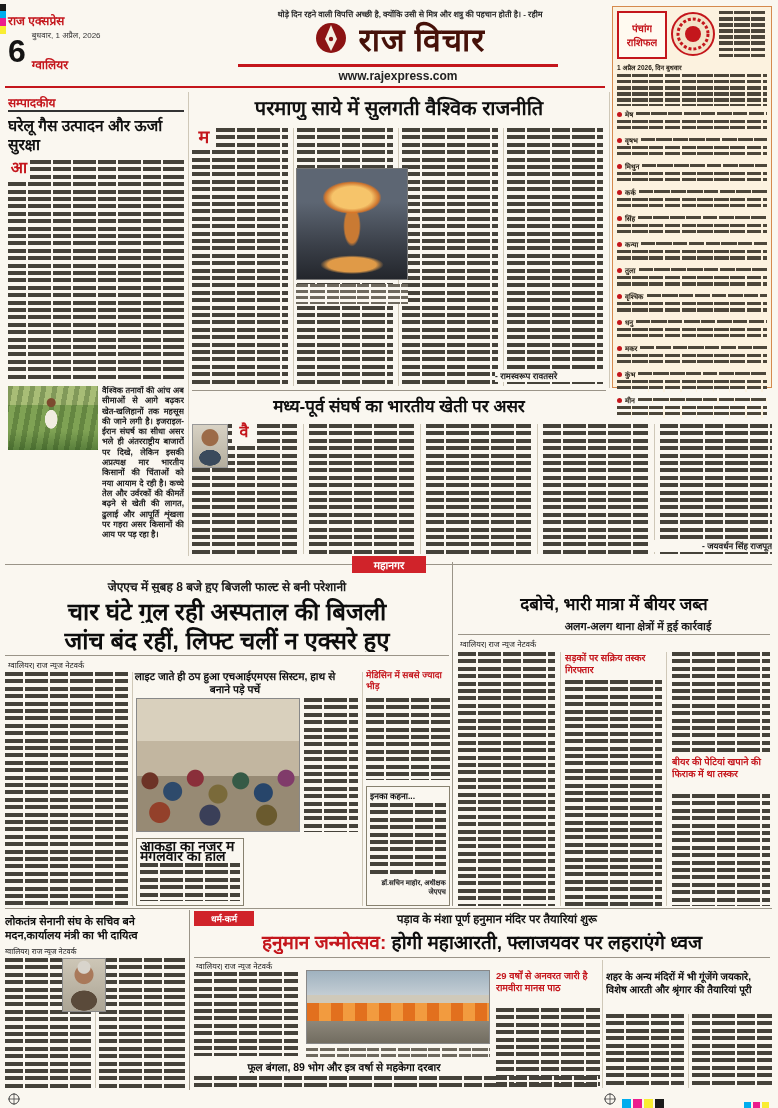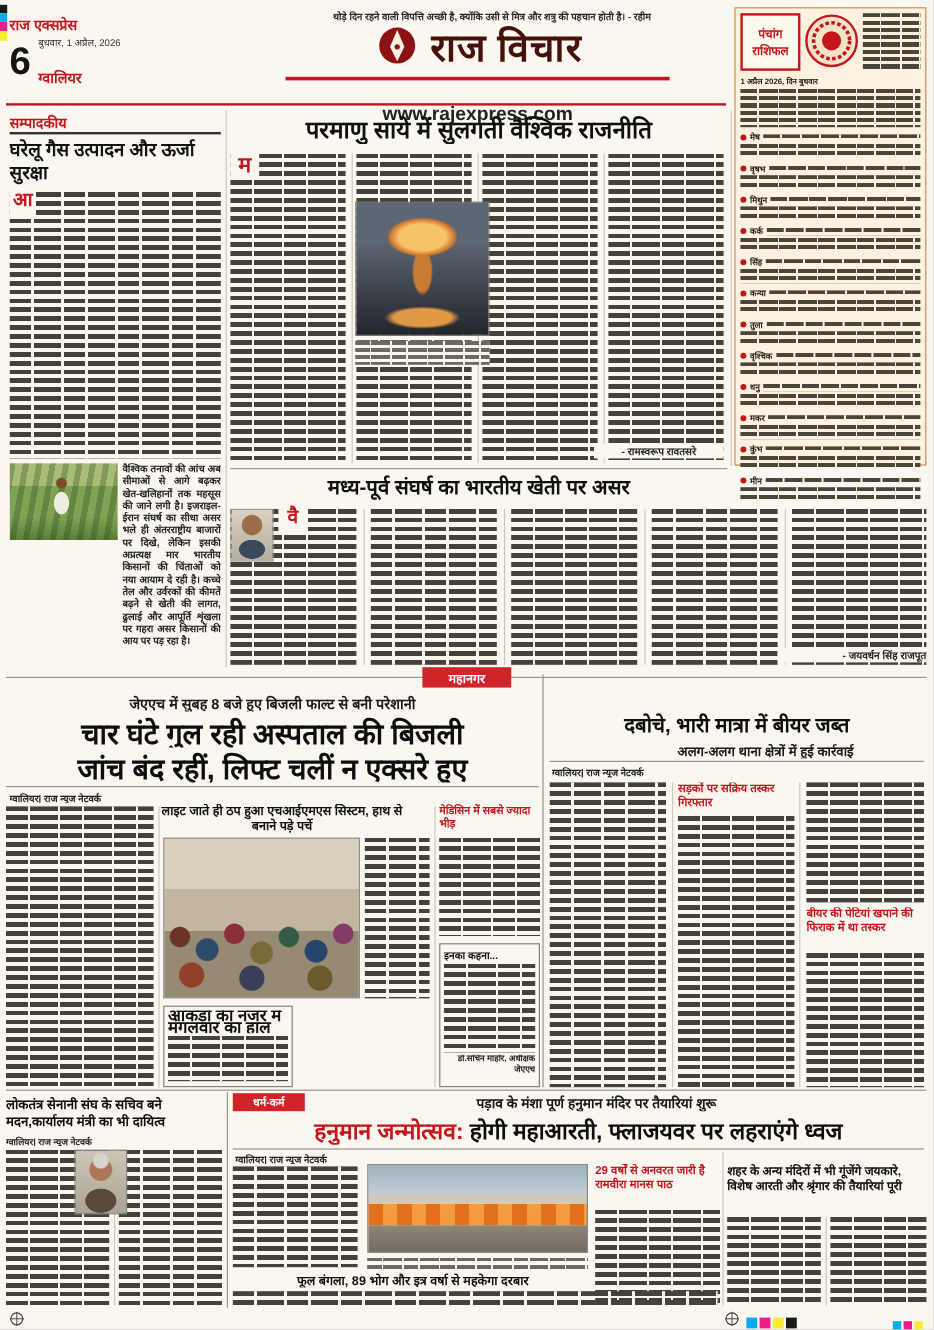--- a/index.html
+++ b/index.html
@@ -19,21 +19,21 @@
     repeating-linear-gradient(to right, rgba(252,242,223,0) 0 14px, #fcf2df 14px 15.5px, rgba(252,242,223,0) 15.5px 31px, #fcf2df 31px 32.5px),
     repeating-linear-gradient(to bottom,#4c463a 0 3.4px, transparent 3.4px 6.1px);}
   .sim.l{background-image:
     repeating-linear-gradient(to right, rgba(250,247,240,0) 0 12px, #faf7f0 12px 13.5px, rgba(250,247,240,0) 13.5px 29px, #faf7f0 29px 30.5px),
     repeating-linear-gradient(to bottom,#6e695e 0 3.2px, transparent 3.2px 6px);}
   .hr{position:absolute;height:1px;background:#9a9488}
   .vr{position:absolute;width:1px;background:#cfc8b8}
   .badge{background:#d0232a;color:#fff;font-weight:bold;display:flex;align-items:center;justify-content:center}
   .nbox{border:1px solid #87816f;background:#faf7f0;padding:3px}
   .dc{position:absolute;background:#faf7f0;color:#c4161c;font-weight:bold;text-align:center;line-height:1}
-  .byl{font-size:8px;font-weight:bold;color:#222}
+  .byl{font-size:8px;font-weight:normal;color:#222}
   .serif{font-family:"Liberation Serif","DejaVu Serif",serif}
   
   .ph{position:absolute;overflow:hidden}
   .ph-farmer{background-image:
     radial-gradient(circle at 48% 26%, #7c4a2e 0 4px, transparent 5px),
     radial-gradient(ellipse 10px 15px at 48% 52%, #f1ece0 0 60%, transparent 65%),
     repeating-linear-gradient(100deg, rgba(30,60,15,.28) 0 5px, transparent 5px 11px),
     linear-gradient(180deg,#a8bd76 0 30%, #7fa254 30% 70%, #597f3c 100%);}
   .ph-nuke{background-image:
     radial-gradient(ellipse 36px 20px at 50% 26%, #f6c46a 0 55%, rgba(216,118,40,.92) 75%, transparent 82%),
@@ -99,21 +99,21 @@
   <div class="abs" style="left:238px;top:14px;width:320px;height:66px">
     <div style="display:flex;align-items:center;justify-content:center;gap:8px;height:48px">
       <svg width="40" height="40" viewBox="0 0 40 40">
         <circle cx="20" cy="20" r="15" fill="#8c1313"></circle>
         <path d="M20 7 L26 21 L20 33 L14 21 Z" fill="#f5efe2"></path>
         <circle cx="20" cy="21" r="2.2" fill="#8c1313"></circle>
       </svg>
       <div class="serif b clip" style="font-size:32px;color:#461109;letter-spacing:1px;white-space:nowrap">राज विचार</div>
     </div>
     <div style="height:2.5px;background:#c4161c;margin-top:2px"></div>
-    <div class="ctr b" style="font-size:16px;color:#222;margin-top:20px">www.rajexpress.com</div>
+    <div class="ctr b" style="font-size:12px;color:#222;margin-top:2px">www.rajexpress.com</div>
   </div>
 
   <div class="abs" style="left:5px;top:86px;width:600px;height:2px;background:#c4161c"></div>
 
   <div class="abs" style="left:612px;top:6px;width:160px;height:382px;border:1px solid #d58a4e;background:#fcf2df;padding:4px">
     <div style="display:flex;gap:3px;height:48px">
       <div style="width:50px;border:2px solid #c4161c;background:#fffaf0;display:flex;flex-direction:column;align-items:center;justify-content:center">
         <div class="red b clip" style="font-size:10px">पंचांग</div>
         <div class="red b clip" style="font-size:10px">राशिफल</div>
       </div>
@@ -218,21 +218,21 @@
   <div class="abs sim" style="left:192px;top:128px;width:96px;height:258px"></div>
   <div class="abs sim" style="left:297px;top:128px;width:96px;height:258px"></div>
   <div class="abs sim" style="left:402px;top:128px;width:96px;height:258px"></div>
   <div class="abs sim" style="left:507px;top:128px;width:96px;height:258px"></div>
   <div class="vr" style="left:293px;top:128px;height:258px"></div>
   <div class="vr" style="left:398px;top:128px;height:258px"></div>
   <div class="vr" style="left:503px;top:128px;height:258px"></div>
   <div class="dc" style="left:192px;top:128px;width:24px;height:22px;font-size:18px">म</div>
   <div class="ph ph-nuke" style="left:296px;top:168px;width:112px;height:112px;border:1px solid #777"></div>
   <div class="abs sim l" style="left:296px;top:284px;width:112px;height:20px;background-color:#faf7f0"></div>
-  <div class="abs b clip" style="left:495px;top:370px;width:108px;height:12px;font-size:8.5px;text-align:center;background:#faf7f0;color:#222">- रामस्वरूप रावतसरे</div>
+  <div class="abs b clip" style="left:495px;top:370px;width:108px;height:12px;font-size:8.5px;text-align:left;background:#faf7f0;color:#222">- रामस्वरूप रावतसरे</div>
 
   <div class="hr" style="left:192px;top:390px;width:414px"></div>
   <div class="abs b ctr clip" style="left:192px;top:394px;width:414px;height:24px;font-size:17px;color:#101010">मध्य-पूर्व संघर्ष का भारतीय खेती पर असर</div>
   <div class="abs sim" style="left:192px;top:424px;width:105px;height:130px"></div>
   <div class="abs sim" style="left:309px;top:424px;width:105px;height:130px"></div>
   <div class="abs sim" style="left:426px;top:424px;width:105px;height:130px"></div>
   <div class="abs sim" style="left:543px;top:424px;width:105px;height:130px"></div>
   <div class="abs sim" style="left:660px;top:424px;width:112px;height:130px"></div>
   <div class="vr" style="left:303px;top:424px;height:130px"></div>
   <div class="vr" style="left:420px;top:424px;height:130px"></div>

